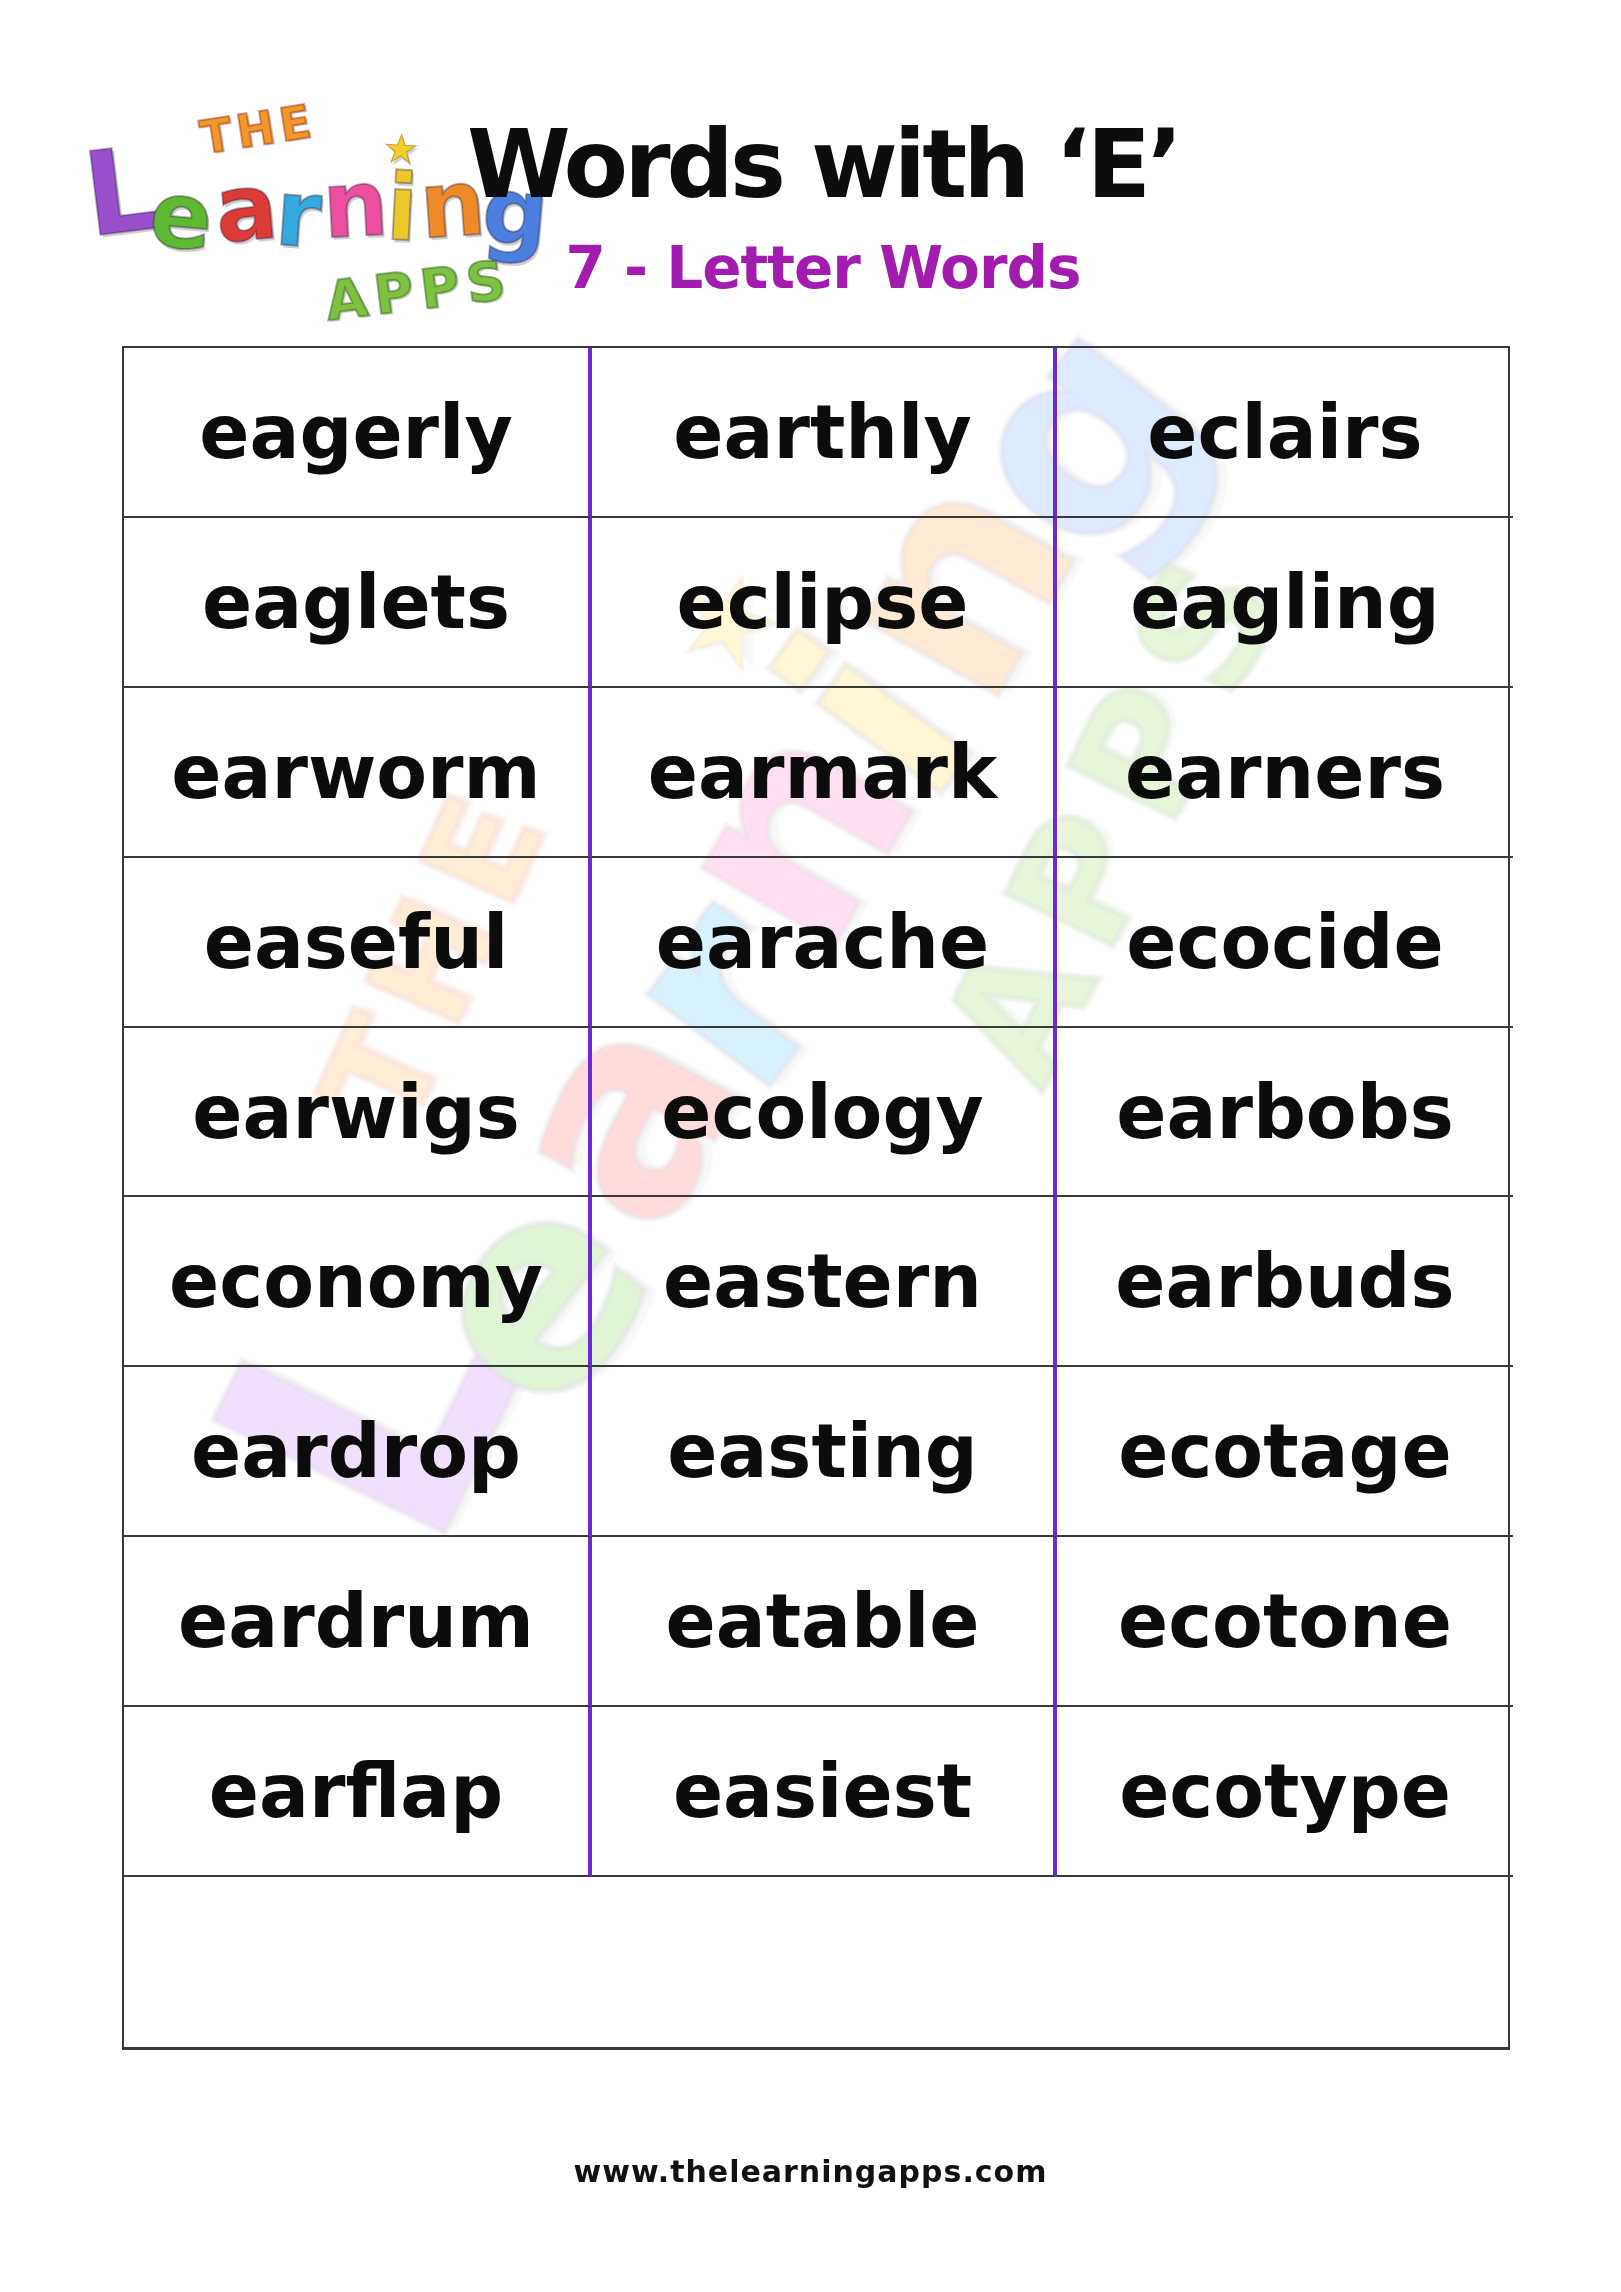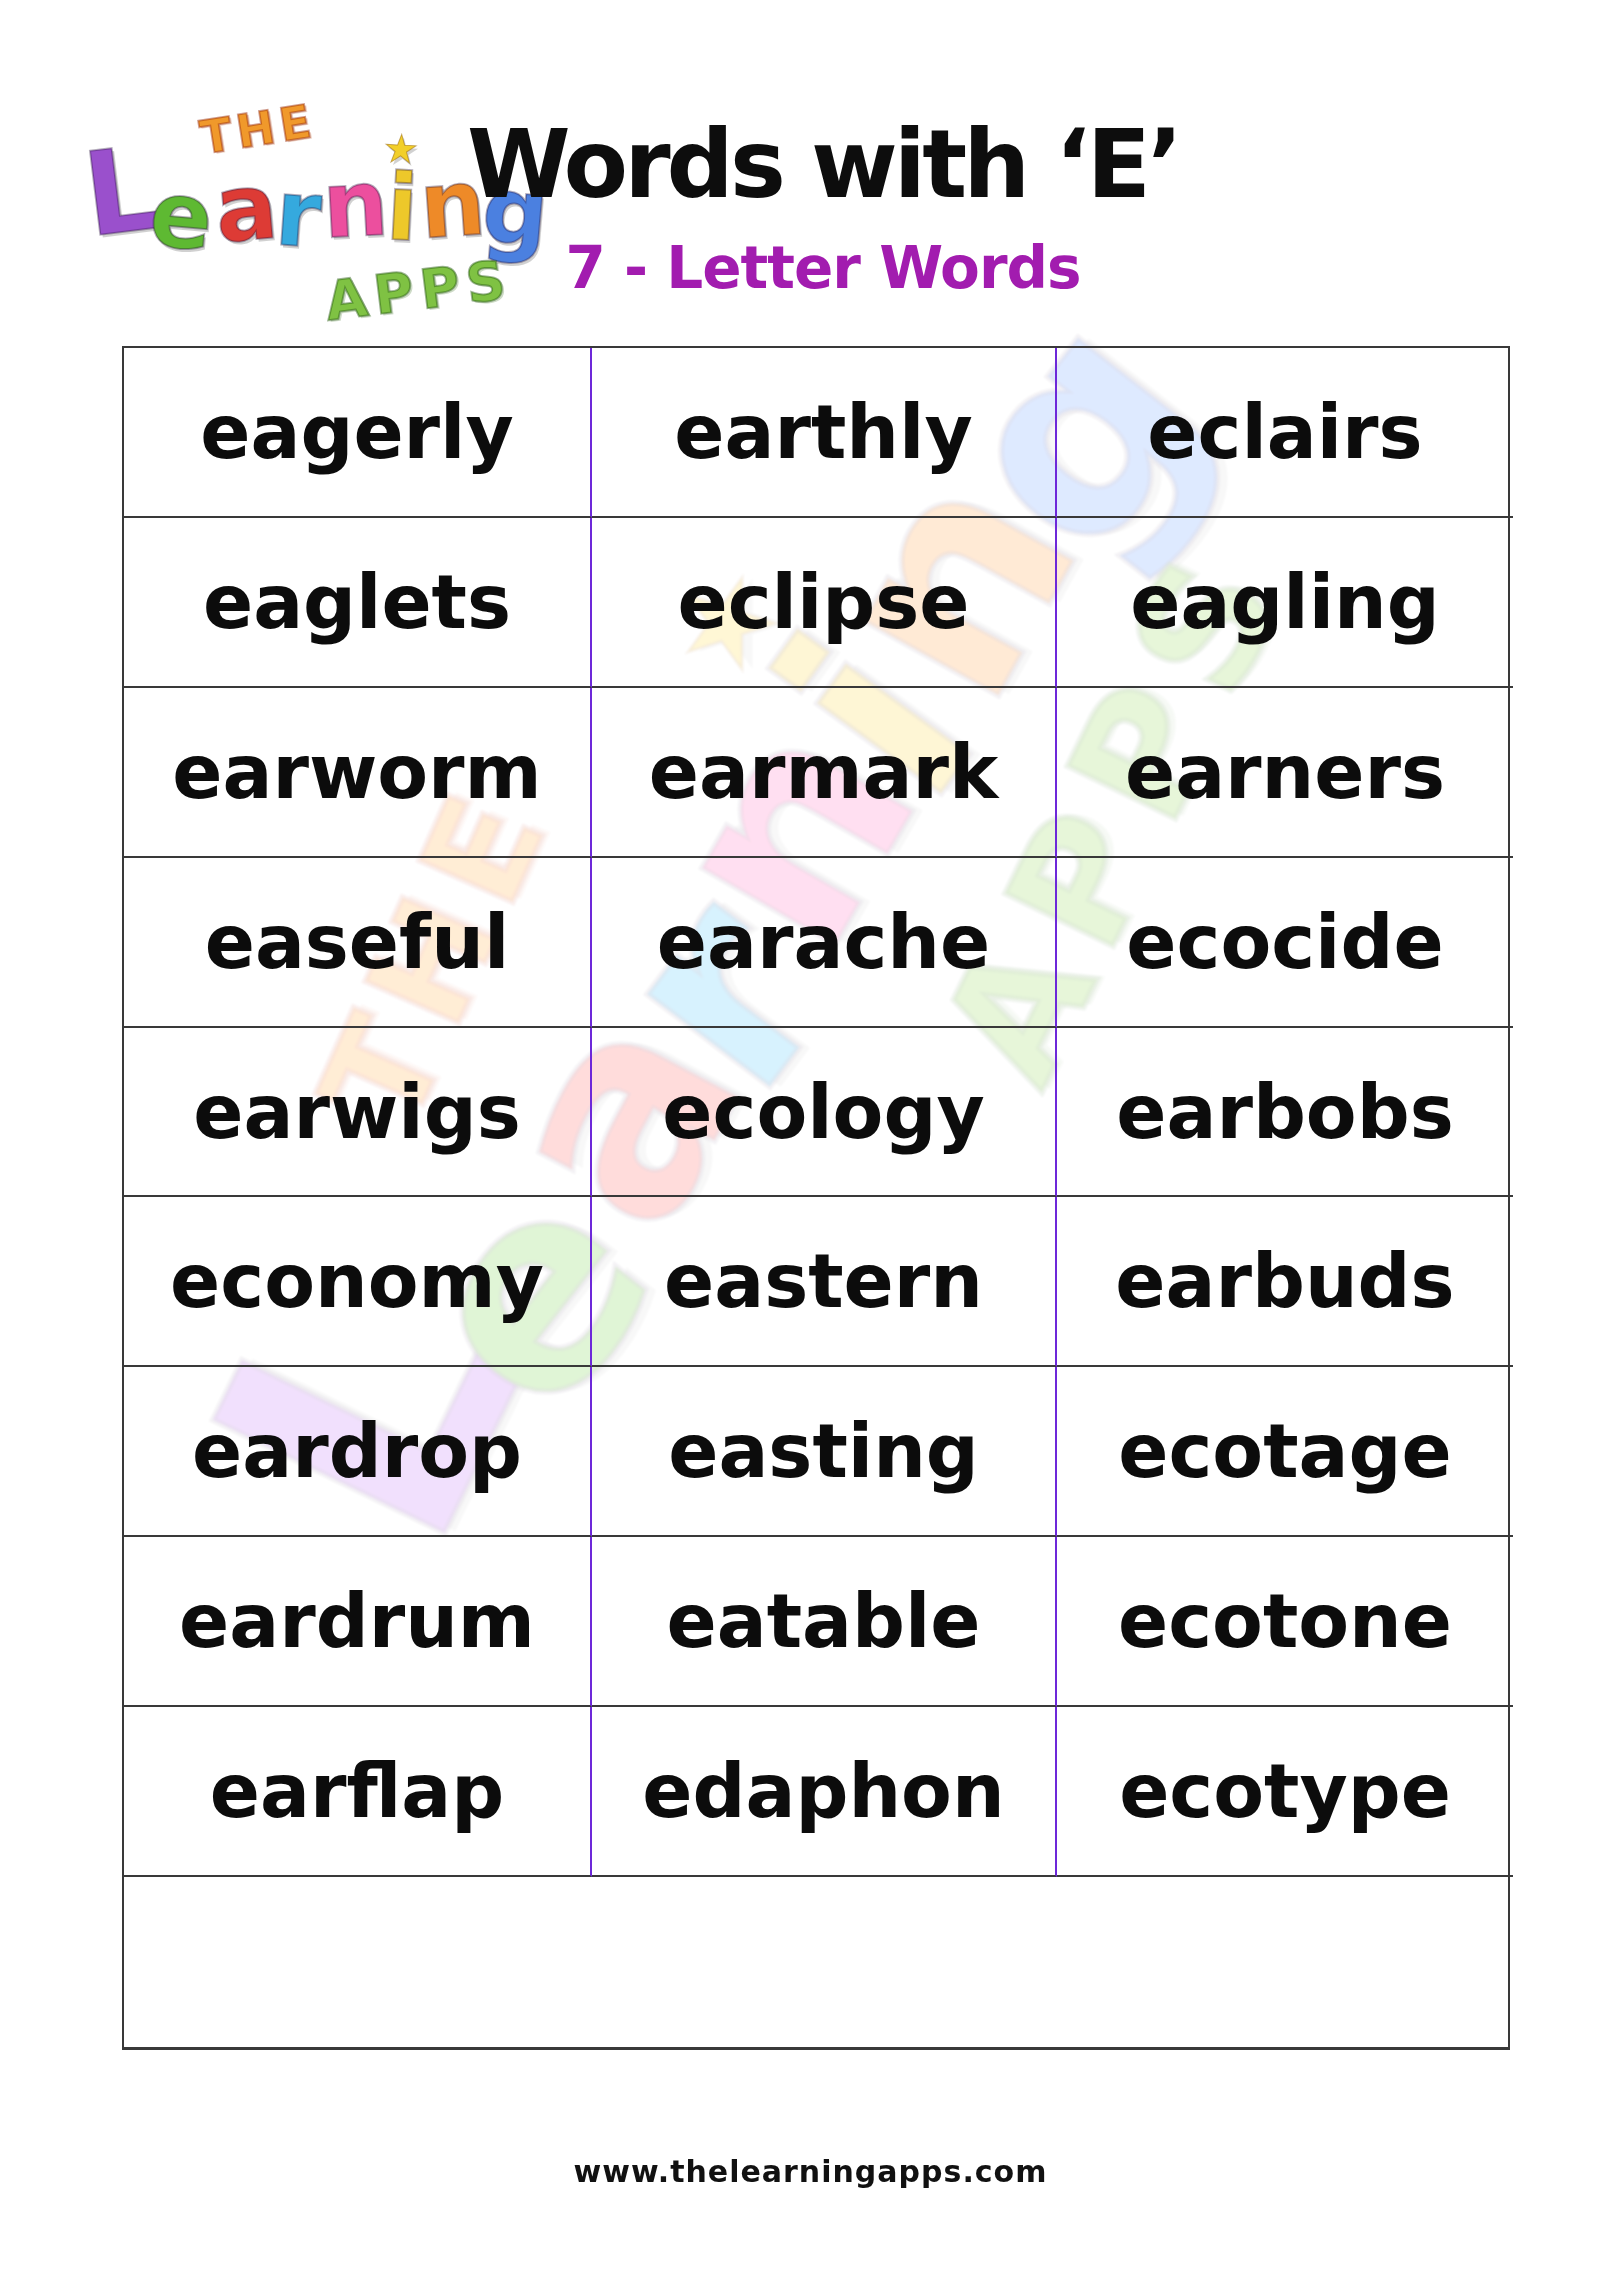--- a/index.html
+++ b/index.html
@@ -80,21 +80,21 @@
     width:1388px; height:1704px;
     display:grid;
     grid-template-columns:468px 465px 456px;
     grid-template-rows:repeat(10,1fr);
     border:2px solid #393939;
     border-bottom-width:3.9px;
     z-index:2;
     background:transparent;
   }
   .word-cell {
-    border-right:2px solid #6d28d9;
+    border-right:4px solid #6d28d9;
     border-bottom:2px solid #393939;
     display:flex; align-items:center; justify-content:center;
     font-size:74px; font-weight:bold; color:#0c0c0c;
     letter-spacing:0px; line-height:1;
   }
   .word-cell:nth-child(3n){ border-right:none; }
   .word-cell:nth-child(n+28){ border-bottom:none;margin-left:40px; }
 
   
   .page-footer {
@@ -152,20 +152,20 @@
   <div class="word-cell">economy</div>
   <div class="word-cell">eastern</div>
   <div class="word-cell">earbuds</div>
   <div class="word-cell">eardrop</div>
   <div class="word-cell">easting</div>
   <div class="word-cell">ecotage</div>
   <div class="word-cell">eardrum</div>
   <div class="word-cell">eatable</div>
   <div class="word-cell">ecotone</div>
   <div class="word-cell">earflap</div>
-  <div class="word-cell">edaphon</div>
+  <div class="word-cell">easiest</div>
   <div class="word-cell">ecotype</div>
 </div>
 
 <div class="page-footer">
   <span class="footer-url">www.thelearningapps.com</span>
 </div>
 
 
 </body></html>

